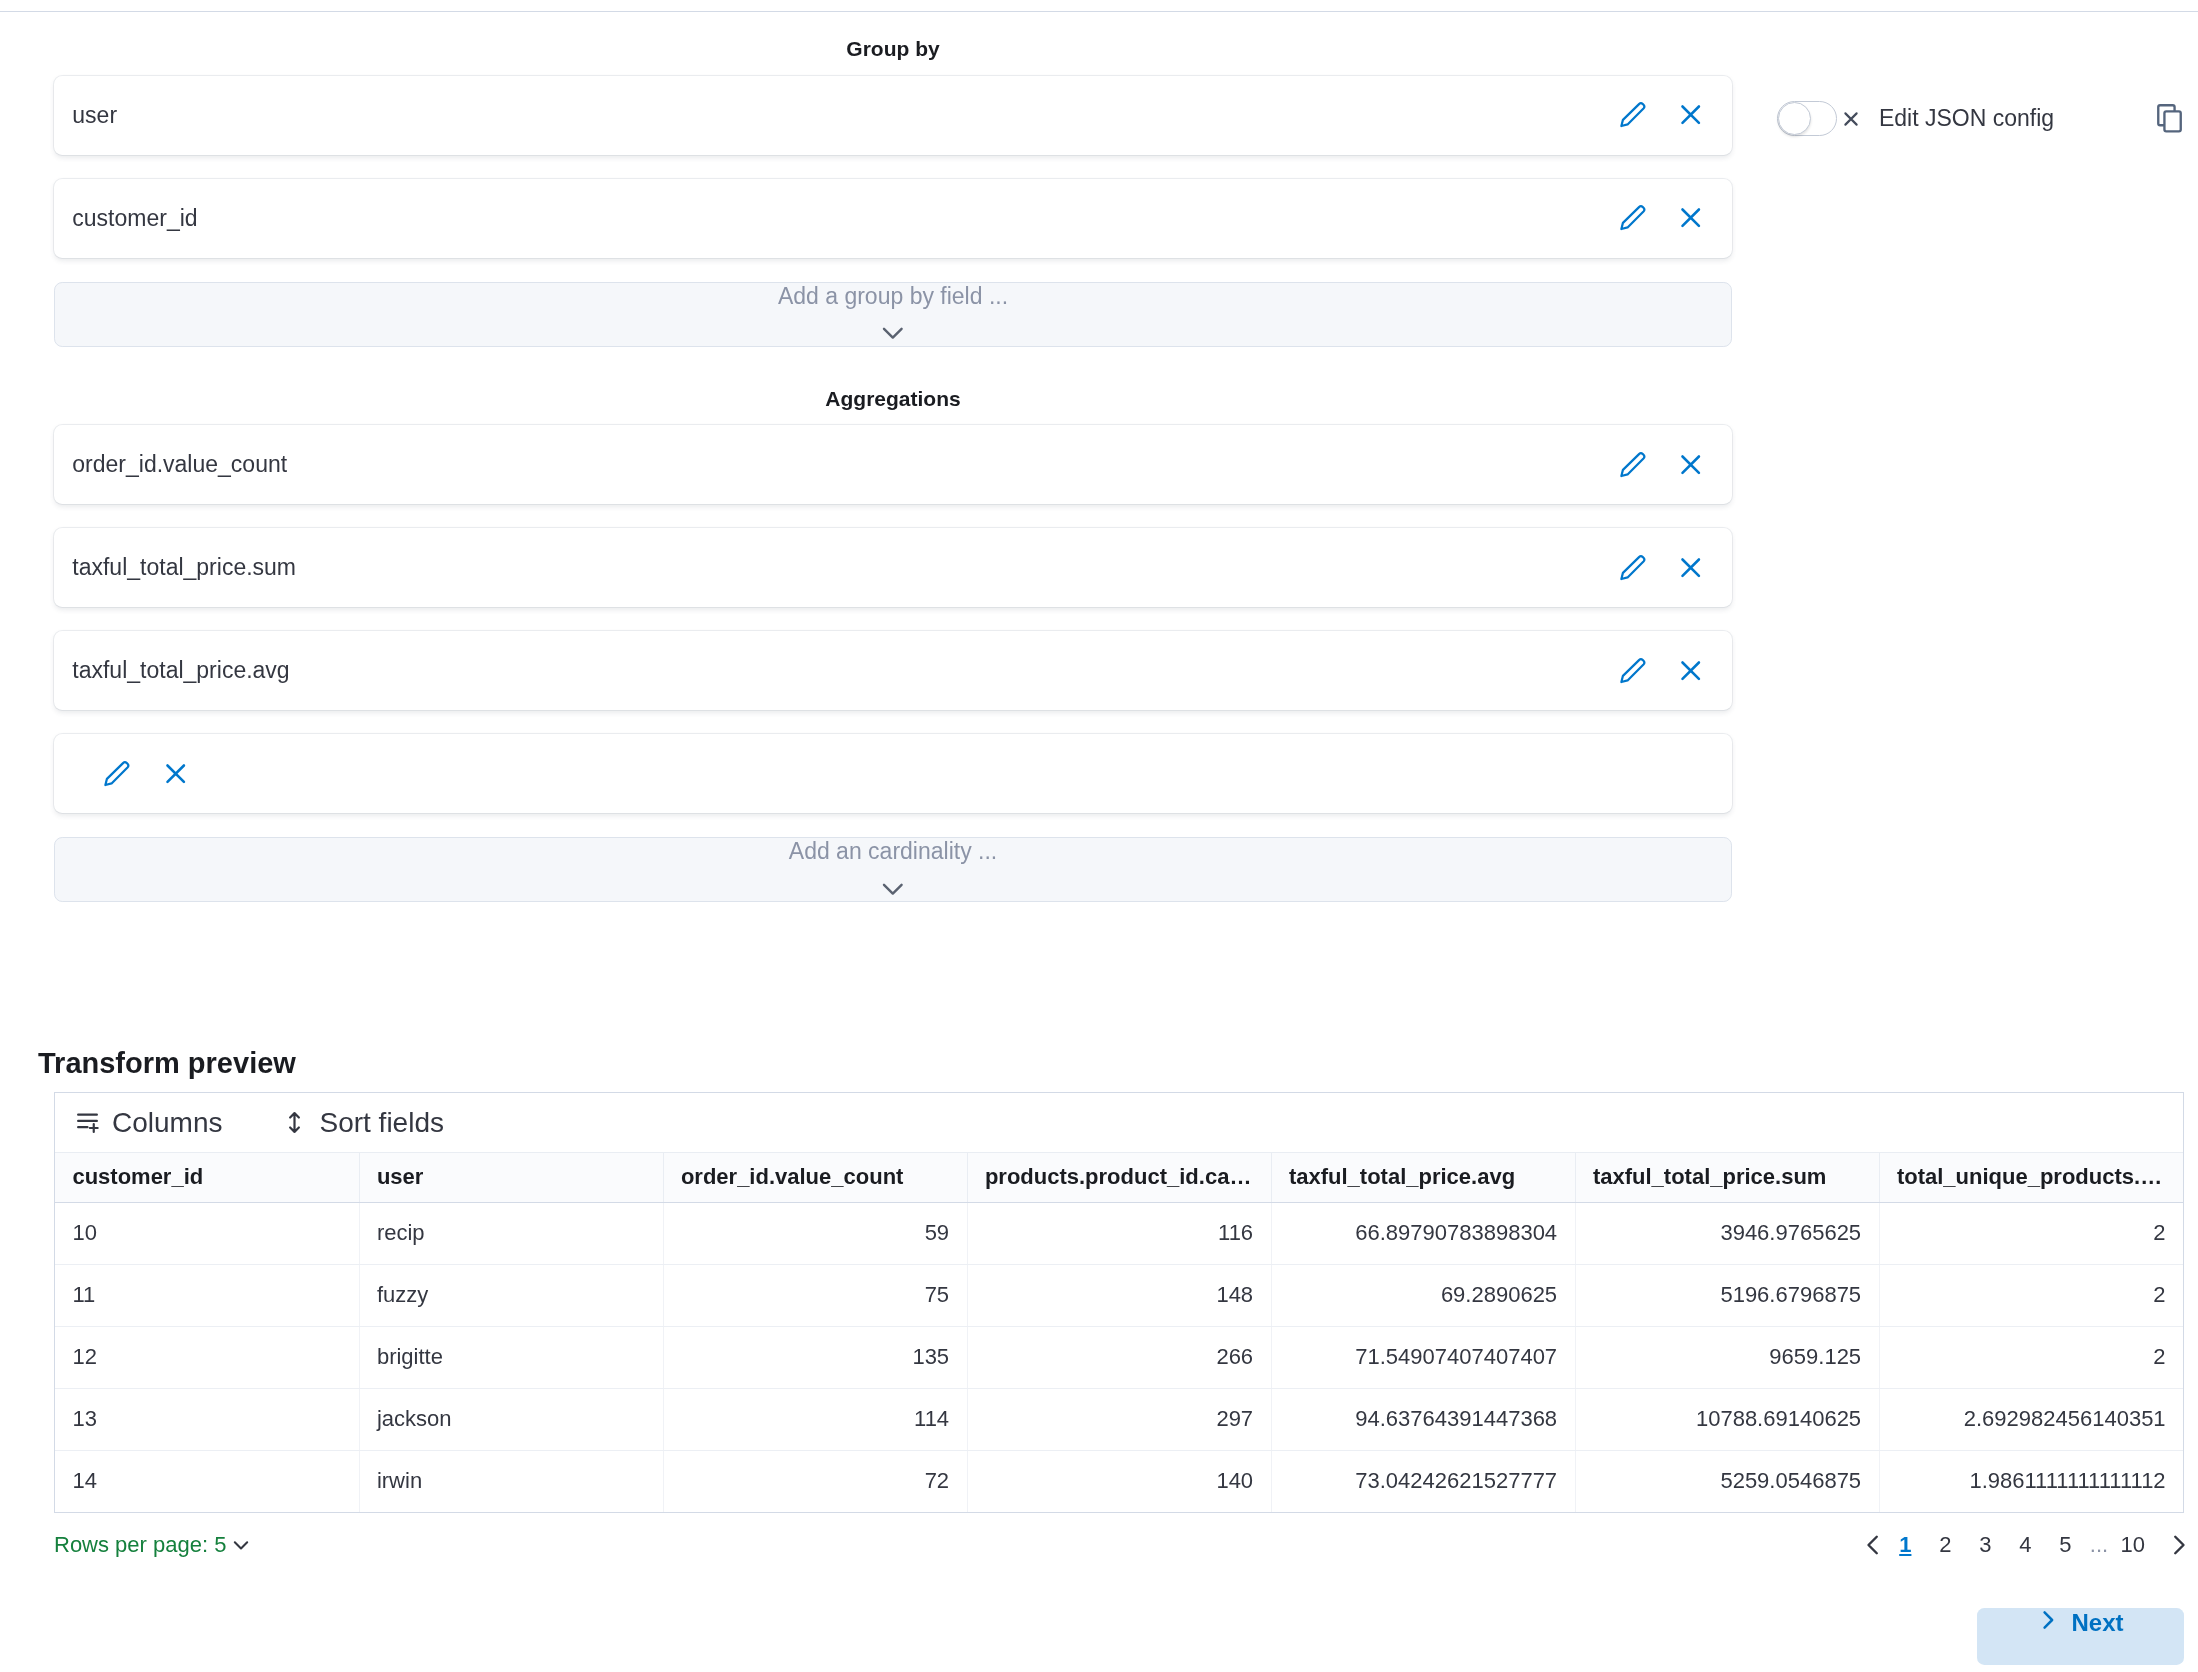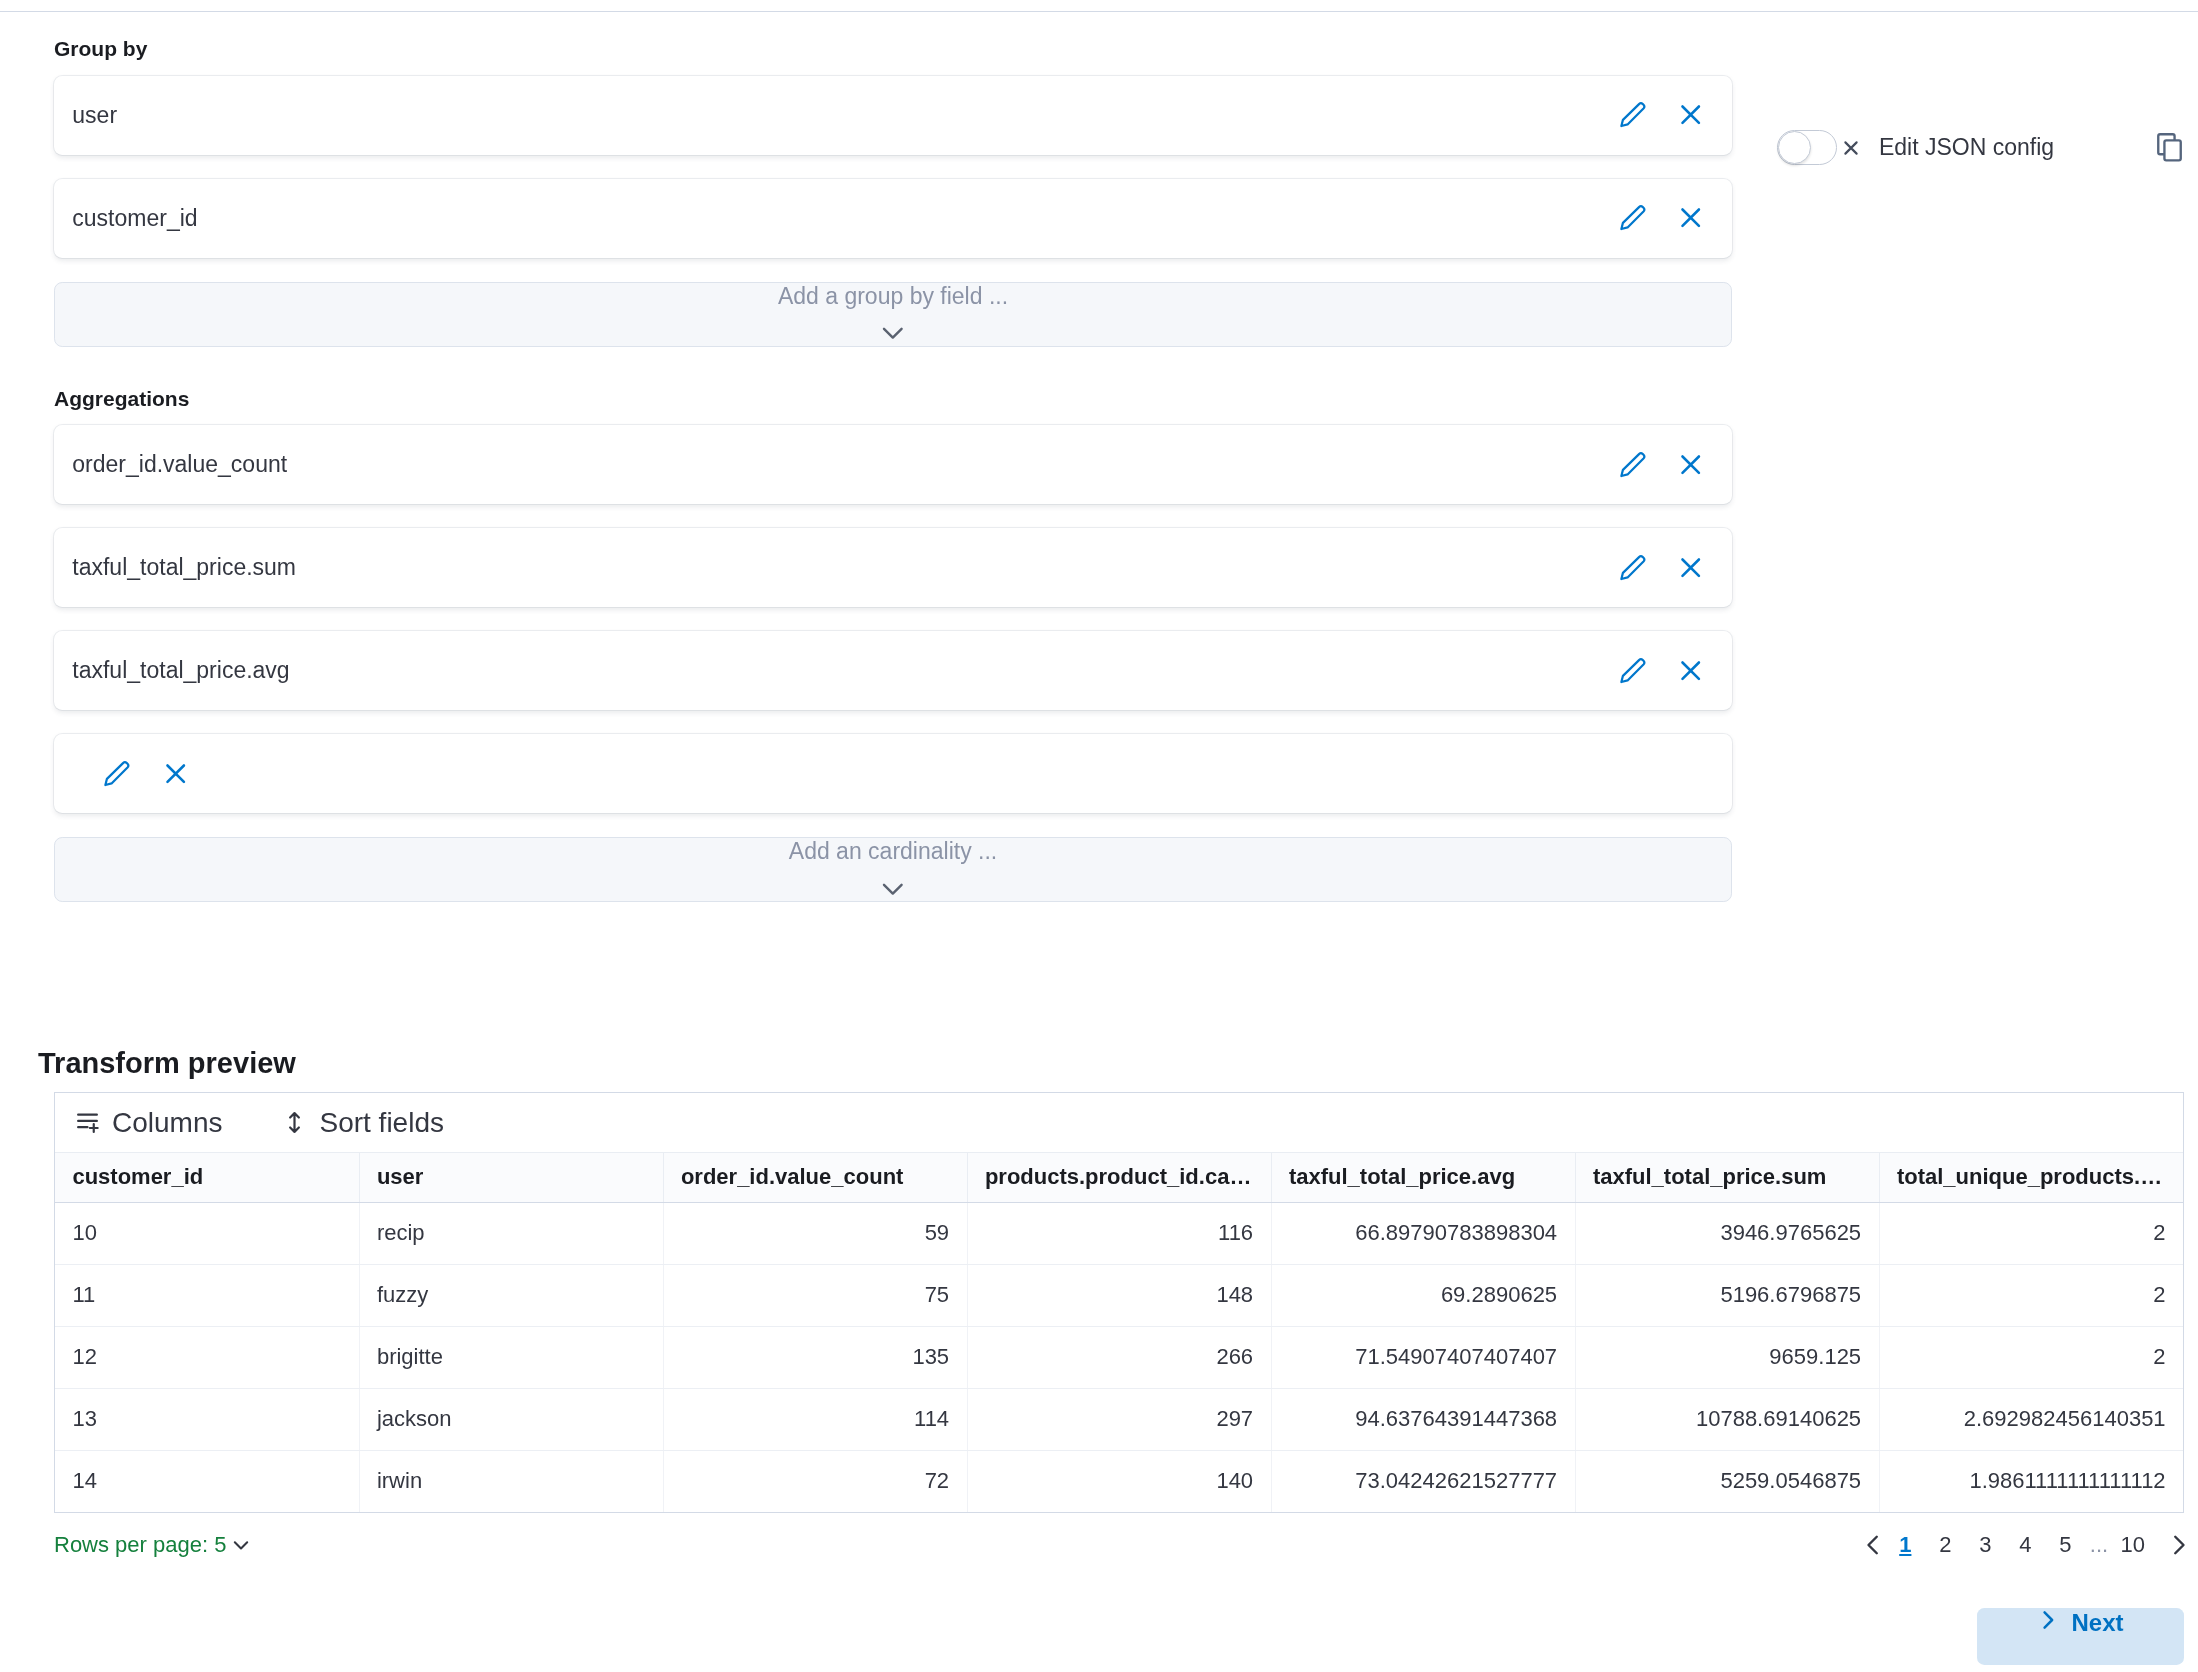--- a/index.html
+++ b/index.html
@@ -6,21 +6,21 @@
   html,body { margin:0; padding:0; }
   body {
     width:2198px; height:1672px;
     font-family:"Liberation Sans", sans-serif;
     color:#343741; background:#ffffff;
     position:relative; overflow:hidden;
   }
   .top-rule { position:absolute; top:11px; left:0; width:2198px; border-top:1.8px solid #d3dae6; }
 
   .config-area { position:absolute; top:37px; left:54px; width:1678px; }
-  .section-label { font-size:21px; font-weight:700; color:#1a1c21; margin:0 0 14.6px 0; }
+  .section-label { font-size:21px; font-weight:700; color:#1a1c21; margin:0 0 14.6px 0;text-align:center; }
   .section-label.second { margin-top:40px; }
 
   .pill {
     display:flex; align-items:center;
     height:79px; background:#ffffff;
     border-radius:8.2px; margin-bottom:24px; padding:0 27.4px 0 18.3px;
     box-shadow:0 2.7px 5.5px rgba(50,60,80,0.10), 0 0 0 0.9px rgba(90,105,130,0.10);
   }
   .pill-label { flex:1; font-size:23px; color:#343741; }
   .icon-btn { width:27.4px; height:27.4px; margin-left:31px; color:#0077cc; cursor:pointer; flex:0 0 auto; }
@@ -30,21 +30,21 @@
     height:65px; background:#f5f7fa;
     border:0.9px solid #dde3ec; border-radius:8.2px;
     display:flex; align-items:center; padding:0 24px; margin-bottom:22px;flex-direction:column;
   }
   .combo-placeholder { flex:1; font-size:23px; color:#8b93a6; }
   .combo-caret { width:25.6px; height:25.6px; color:#5a6270; }
   .combo-caret svg { width:100%; height:100%; display:block; }
 
   .json-row {
     position:absolute; top:101px; left:1777px; width:407px;
-    display:flex; align-items:center;margin-top:29px;
+    display:flex; align-items:center;
   }
   .switch-track {
     width:60px; height:35px; border-radius:17.4px;
     background:#ffffff; border:0.9px solid #c3cad6; position:relative; cursor:pointer; flex:0 0 auto;
   }
   .switch-thumb {
     position:absolute; left:0px; top:0px; width:33px; height:33px; border-radius:50%;
     background:#ffffff; border:0.9px solid #c3cad6; box-shadow:0 1.8px 2.7px rgba(0,0,0,0.12);
   }
   .switch-x { width:20px; height:20px; color:#444c5c; margin-left:3.7px; flex:0 0 auto; }

